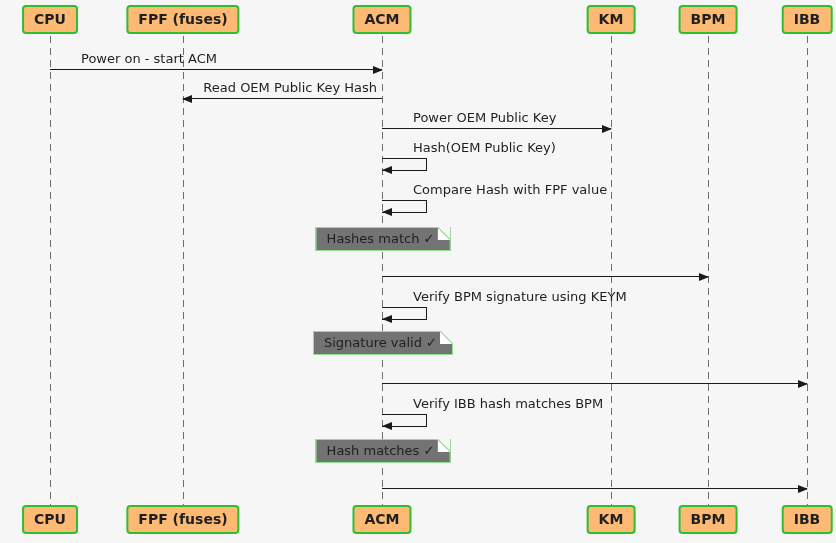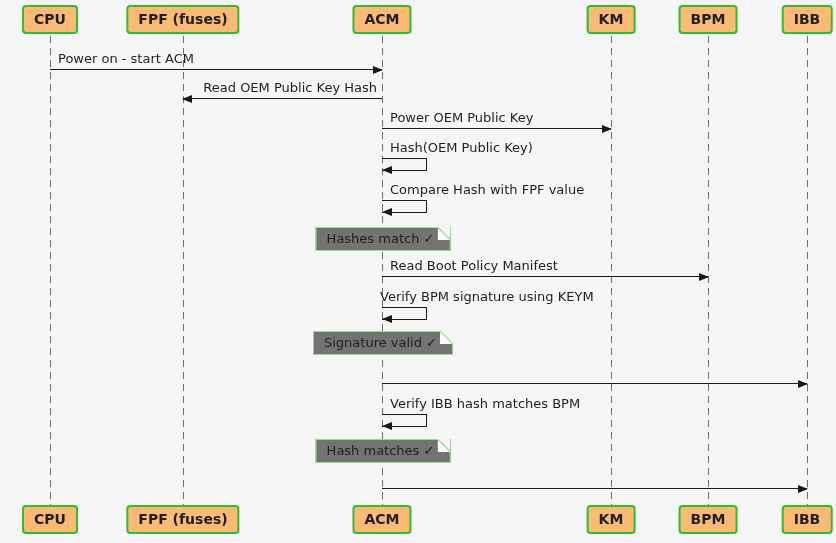--- a/index.html
+++ b/index.html
@@ -8,21 +8,21 @@
 
   .lifeline{position:absolute;top:36px;height:470px;width:1px;
     background:repeating-linear-gradient(to bottom,#6e6e6e 0 7px,transparent 7px 12px);}
 
   .participant{position:absolute;transform:translateX(-50%);background:#fdba74;
     border:2px solid #2fbe2f;border-radius:4px;padding:4px 10px;font-weight:bold;
     font-size:14px;line-height:17px;color:#1f1f1f;white-space:nowrap;z-index:3;}
   .participant.top{top:5px}
   .participant.bottom{top:505px}
 
-  .msg-label{position:absolute;font-size:13px;line-height:16px;color:#1f1f1f;white-space:nowrap;z-index:2;}
+  .msg-label{position:absolute;font-size:13px;line-height:16px;color:#1f1f1f;white-space:nowrap;z-index:2;margin-left:23px;}
   .msg-label.right-align{text-align:left;}
 
   .arrow{position:absolute;height:0;border-top:1px solid #1a1a1a;z-index:2;}
   .head{position:absolute;width:0;height:0;border-top:4px solid transparent;border-bottom:4px solid transparent;}
   .head.right{right:-1px;top:-4px;border-left:10px solid #1a1a1a;}
   .head.left{left:-1px;top:-4px;border-right:10px solid #1a1a1a;}
 
   .self{position:absolute;width:45px;height:13px;box-sizing:border-box;
     border:1px solid #1a1a1a;border-left:none;z-index:2;}
   .self .head{left:0;bottom:-4px;border-right:10px solid #1a1a1a;border-top:4px solid transparent;border-bottom:4px solid transparent;}
@@ -87,26 +87,25 @@
   </div>
 
   <div class="note" style="left:383px;top:227px">
     <span class="note-text">Hashes match ✓</span>
     <svg class="fold" width="13" height="13">
       <polygon points="0,0 13,13 0,13" fill="#ffffff"></polygon>
       <line x1="0" y1="0" x2="13" y2="13" stroke="#90e090" stroke-width="1.2"></line>
     </svg>
   </div>
 
-  <div class="msg-label" style="left:390px;top:258px">Read Boot Policy Manifest</div>
   <div class="arrow" style="left:382px;top:276px;width:326px">
     <span class="head right"></span>
   </div>
 
-  <div class="msg-label" style="left:380px;top:289px">Verify BPM signature using KEYM</div>
+  <div class="msg-label" style="left:390px;top:289px">Verify BPM signature using KEYM</div>
   <div class="self" style="left:382px;top:307px">
     <span class="head"></span>
   </div>
 
   <div class="note" style="left:383px;top:331px">
     <span class="note-text">Signature valid ✓</span>
     <svg class="fold" width="13" height="13">
       <polygon points="0,0 13,13 0,13" fill="#ffffff"></polygon>
       <line x1="0" y1="0" x2="13" y2="13" stroke="#90e090" stroke-width="1.2"></line>
     </svg>

